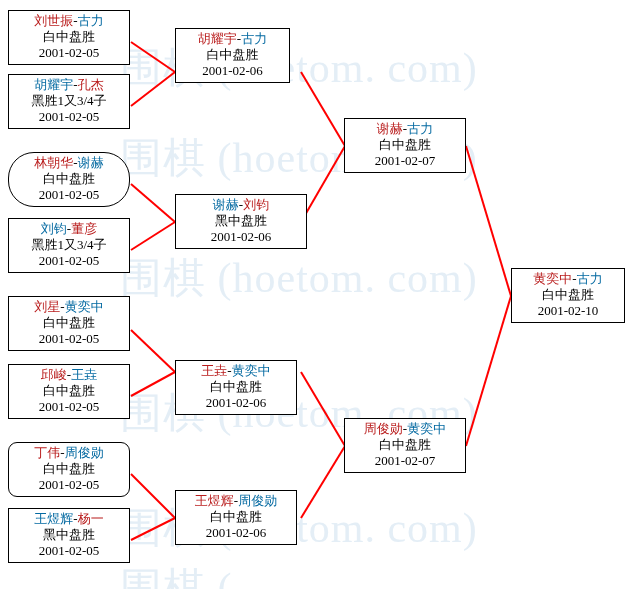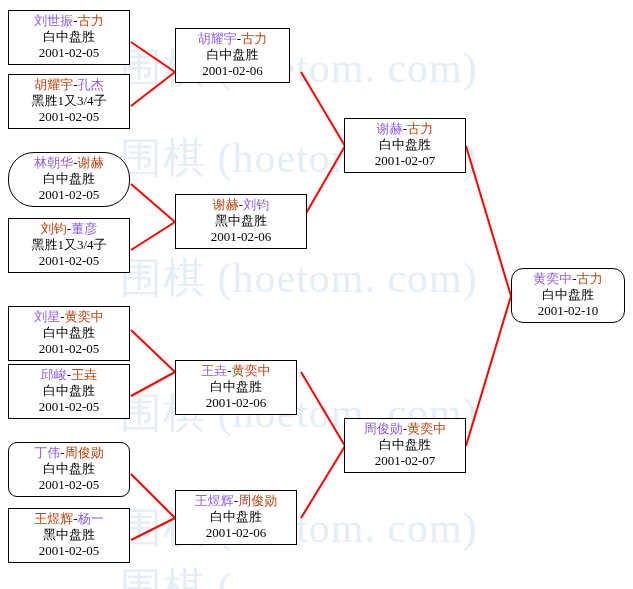--- a/index.html
+++ b/index.html
@@ -47,22 +47,22 @@
     line-height: 1.22;
     font-size: 13px;
     color: #000000;
   }
   .node .ln {
     display: block;
     white-space: nowrap;
   }
   .node .ln1 { letter-spacing: 0px; }
   .node .date { font-family: "Liberation Serif", "DejaVu Serif", serif; }
-  .red { color: #c2410c; }
-  .blk { color: #8b5cf6; }
+  .red { color: #0369a1; }
+  .blk { color: #b91c1c; }
 </style>
 </head>
 <body>
 
 <div id="root">
 
   <div id="watermark-layer">
       <div class="wm-text" style="left: 120px; top: 40px; color: rgb(228, 238, 246);">围棋 (hoetom. com)</div>
       <div class="wm-text" style="left: 120px; top: 130px; color: rgb(228, 238, 246);">围棋 (hoetom. com)</div>
       <div class="wm-text" style="left: 120px; top: 250px; color: rgb(228, 238, 246);">围棋 (hoetom. com)</div>
@@ -114,21 +114,21 @@
     <span class="ln">白中盘胜</span>
     <span class="ln date">2001-02-05</span>
   </div>
 
   <div class="node" id="n-r1-m4" style="left:8px; top:218px; width:122px;">
     <span class="ln ln1"><span class="red">刘钧</span>-<span class="blk">董彦</span></span>
     <span class="ln">黑胜1又3/4子</span>
     <span class="ln date">2001-02-05</span>
   </div>
 
-  <div class="node" id="n-r1-m5" style="left:8px; top:306px; width:122px;">
+  <div class="node" id="n-r1-m5" style="left:8px; top:296px; width:122px;">
     <span class="ln ln1"><span class="blk">刘星</span>-<span class="red">黄奕中</span></span>
     <span class="ln">白中盘胜</span>
     <span class="ln date">2001-02-05</span>
   </div>
 
   <div class="node" id="n-r1-m6" style="left:8px; top:364px; width:122px;">
     <span class="ln ln1"><span class="blk">邱峻</span>-<span class="red">王垚</span></span>
     <span class="ln">白中盘胜</span>
     <span class="ln date">2001-02-05</span>
   </div>
@@ -174,19 +174,19 @@
     <span class="ln">白中盘胜</span>
     <span class="ln date">2001-02-07</span>
   </div>
 
   <div class="node" id="n-r3-m2" style="left:344px; top:418px; width:122px;">
     <span class="ln ln1"><span class="blk">周俊勋</span>-<span class="red">黄奕中</span></span>
     <span class="ln">白中盘胜</span>
     <span class="ln date">2001-02-07</span>
   </div>
 
-  <div class="node" id="n-r4-m1" style="left:511px; top:268px; width:114px;border-radius:12px;">
+  <div class="node" id="n-r4-m1" style="left:511px; top:268px; width:114px;">
     <span class="ln ln1"><span class="blk">黄奕中</span>-<span class="red">古力</span></span>
     <span class="ln">白中盘胜</span>
     <span class="ln date">2001-02-10</span>
   </div>
 
 </div>
 
 </body></html>

